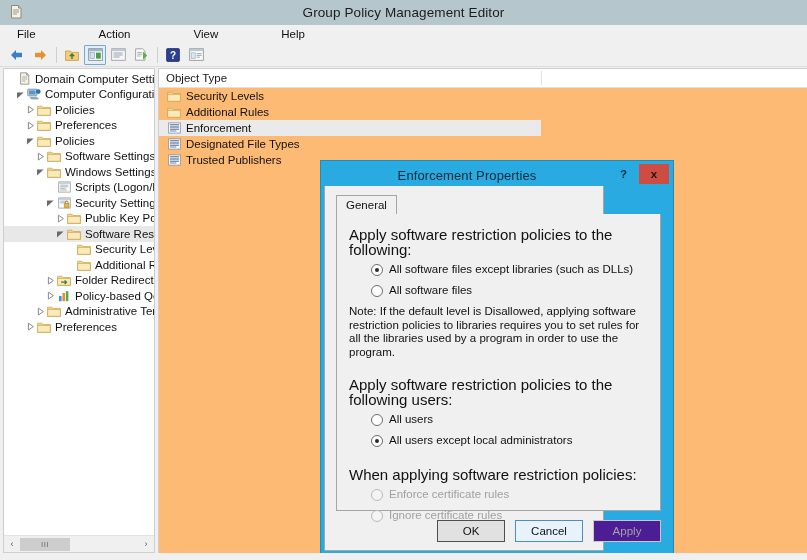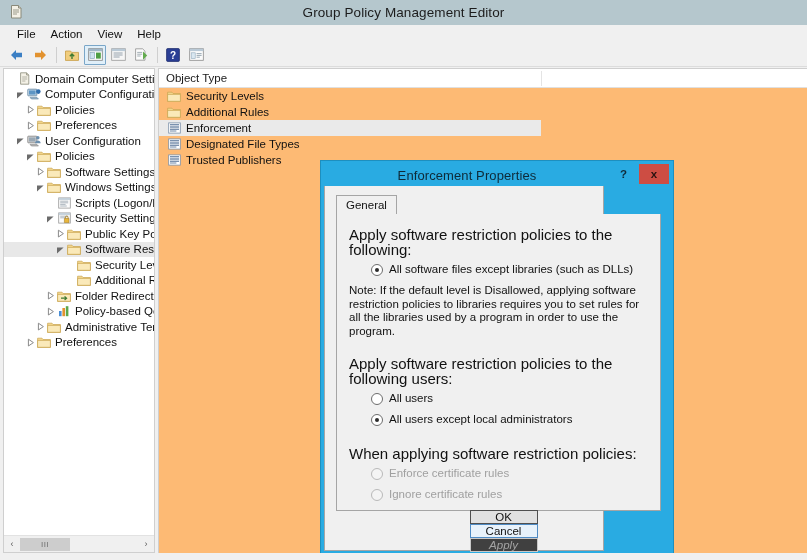--- a/index.html
+++ b/index.html
@@ -36,20 +36,21 @@
     color: #1c1c1c;
     letter-spacing: .1px;
   }
 
   
   .menubar {
     position: absolute; left: 0; top: 25px; width: 647px; height: 18px;
     background: #f0f0f0;
     display: flex; align-items: center;
     padding-left: 10px;
+    gap: 48px;
   }
   .menubar .mi {
     font-size: 11.5px; color: #101010;
     padding: 1px 8px 1px 7px;
     cursor: default;
   }
 
   
   .toolbar {
     position: absolute; left: 0; top: 43px; width: 807px; height: 24px;
@@ -239,34 +240,34 @@
   .radio.on::after {
     content: ""; position: absolute; left: 3px; top: 3px;
     width: 4px; height: 4px; border-radius: 50%; background: #2b2b2b;
   }
 
   .spacer-lg { height: 18px; }
   .spacer-md { height: 12px; }
 
   .btnrow {
     position: absolute; left: 11px; top: 333px; width: 325px; height: 24px;
-    display: flex; justify-content: center; align-items: center; flex-direction: column;
+    display: flex; justify-content: flex-end; align-items: center;
   }
   .dbtn {
     width: 68px; height: 22px;
     margin-left: 10px;
     display: flex; align-items: center; justify-content: center;
     font-size: 11.5px;
     background: #e1e1e1;
     border: 1px solid #adadad;
     color: #111;
   }
   .dbtn.primary { border: 1px solid #4f4f4f; }
   .dbtn.focus { background: #e8f2fb; border: 1px solid #4f8bc4; }
-  .dbtn.dim { color: #a3a3a3; border-color: #c8c8c8; background: #404040; font-style: italic; }
+  .dbtn.dim { color: #a3a3a3; border-color: #c8c8c8; background: #4c1d95; }
 
   .statusline {
     position: absolute; left: 0; bottom: 3px; width: 807px; height: 4px;
     background: #f0f0f0;
   }
 </style>
 </head>
 <body>
 
 <div id="app">
@@ -401,38 +402,20 @@
           </span>
           <span class="ticon">
             <svg width="14" height="12" viewBox="0 0 14 12">
               <path d="M.6 2.2h4.4l1.1 1.3h7.3v7.9H.6z" fill="#f6d98e" stroke="#c9a44f" stroke-width=".7"></path>
               <path d="M.6 4.4h12.8v6.9H.6z" fill="#fae9b9" stroke="#c9a44f" stroke-width=".7"></path>
             </svg>
           </span>
           <span class="tlabel">Preferences</span>
         </div>
         <div class="trow">
-          <span class="tw" style="width: 10px;"></span>
-          <span class="arrow">
-            <svg width="9" height="9" viewBox="0 0 9 9">
-              <path d="M1 2.5h6.6L1 8.4z" fill="#6b6b6b"></path>
-            </svg>
-          </span>
-          <span class="ticon">
-            <svg width="14" height="12" viewBox="0 0 14 12">
-              <rect x=".8" y="1.2" width="9" height="6.6" rx=".5" fill="#dcdcdc" stroke="#7c7c7c" stroke-width=".8"></rect>
-              <rect x="2" y="2.4" width="6.6" height="4.2" fill="#9aa8b4"></rect>
-              <path d="M3 9.4h7l1.4 1.6H4.4z" fill="#bdbdbd" stroke="#7c7c7c" stroke-width=".6"></path>
-              <circle cx="10.8" cy="2.8" r="1.8" fill="#6c8fae"></circle>
-              <path d="M8 8.2c0-1.6 1.3-2.6 2.8-2.6s2.8 1 2.8 2.6z" fill="#6c8fae"></path>
-            </svg>
-          </span>
-          <span class="tlabel">User Configuration</span>
-        </div>
-        <div class="trow">
           <span class="tw" style="width: 20px;"></span>
           <span class="arrow">
             <svg width="9" height="9" viewBox="0 0 9 9">
               <path d="M1 2.5h6.6L1 8.4z" fill="#6b6b6b"></path>
             </svg>
           </span>
           <span class="ticon">
             <svg width="14" height="12" viewBox="0 0 14 12">
               <path d="M.6 2.2h4.4l1.1 1.3h7.3v7.9H.6z" fill="#f6d98e" stroke="#c9a44f" stroke-width=".7"></path>
               <path d="M.6 4.4h12.8v6.9H.6z" fill="#fae9b9" stroke="#c9a44f" stroke-width=".7"></path>
@@ -696,20 +679,24 @@
         <div class="tabline cover"></div>
       </div>
 
       <div class="tabpage">
 
         <div class="q">Apply software restriction policies to the following:</div>
         <div class="radio-row">
           <span class="radio on"></span>
           <span>All software files except libraries (such as DLLs)</span>
         </div>
+        <div class="radio-row">
+          <span class="radio"></span>
+          <span>All software files</span>
+        </div>
 
         <div class="note">Note:  If the default level is Disallowed, applying software restriction policies to libraries requires you to set rules for all the libraries used by a program in order to use the program.</div>
 
         <div class="spacer-lg"></div>
 
         <div class="q">Apply software restriction policies to the following users:</div>
         <div class="radio-row">
           <span class="radio"></span>
           <span>All users</span>
         </div>

